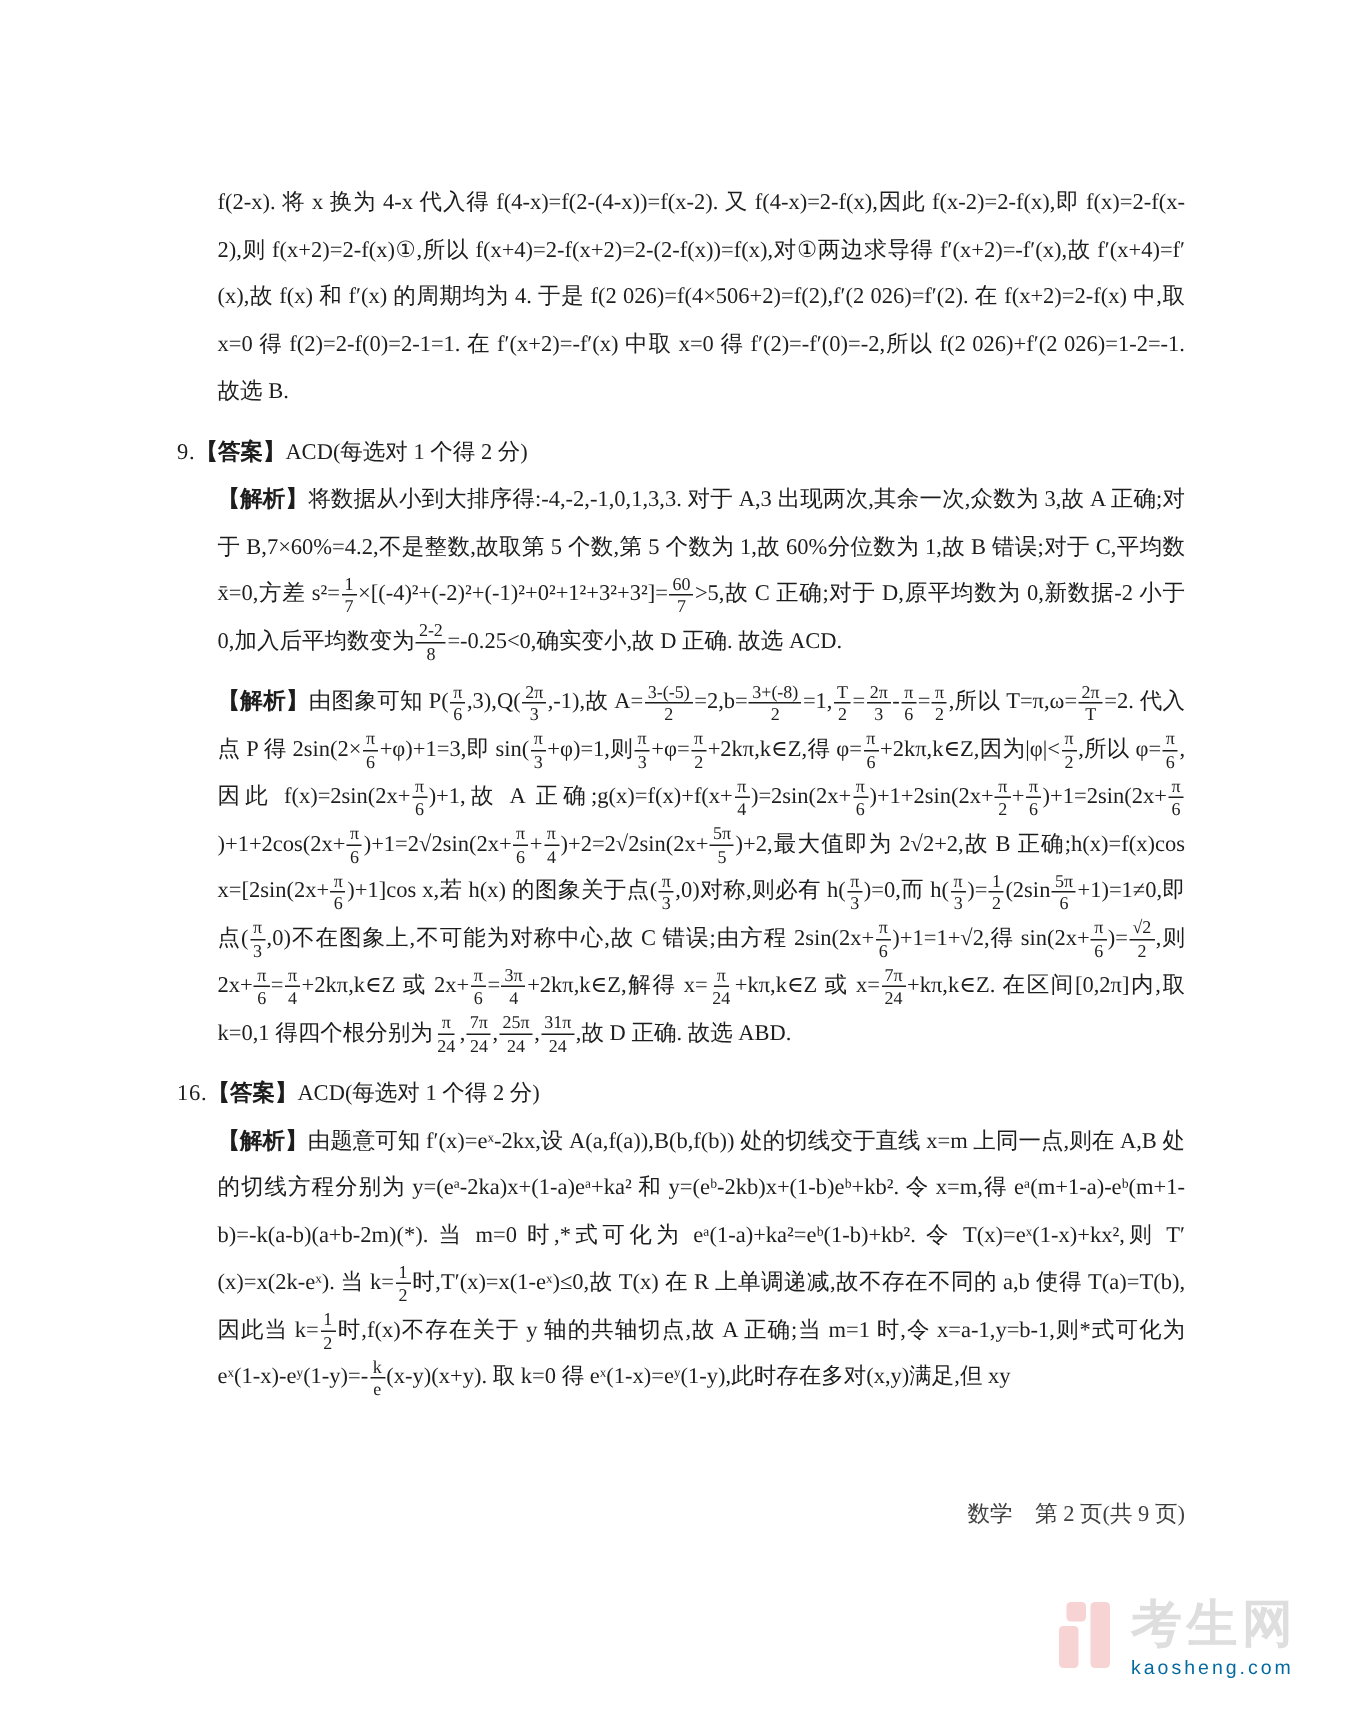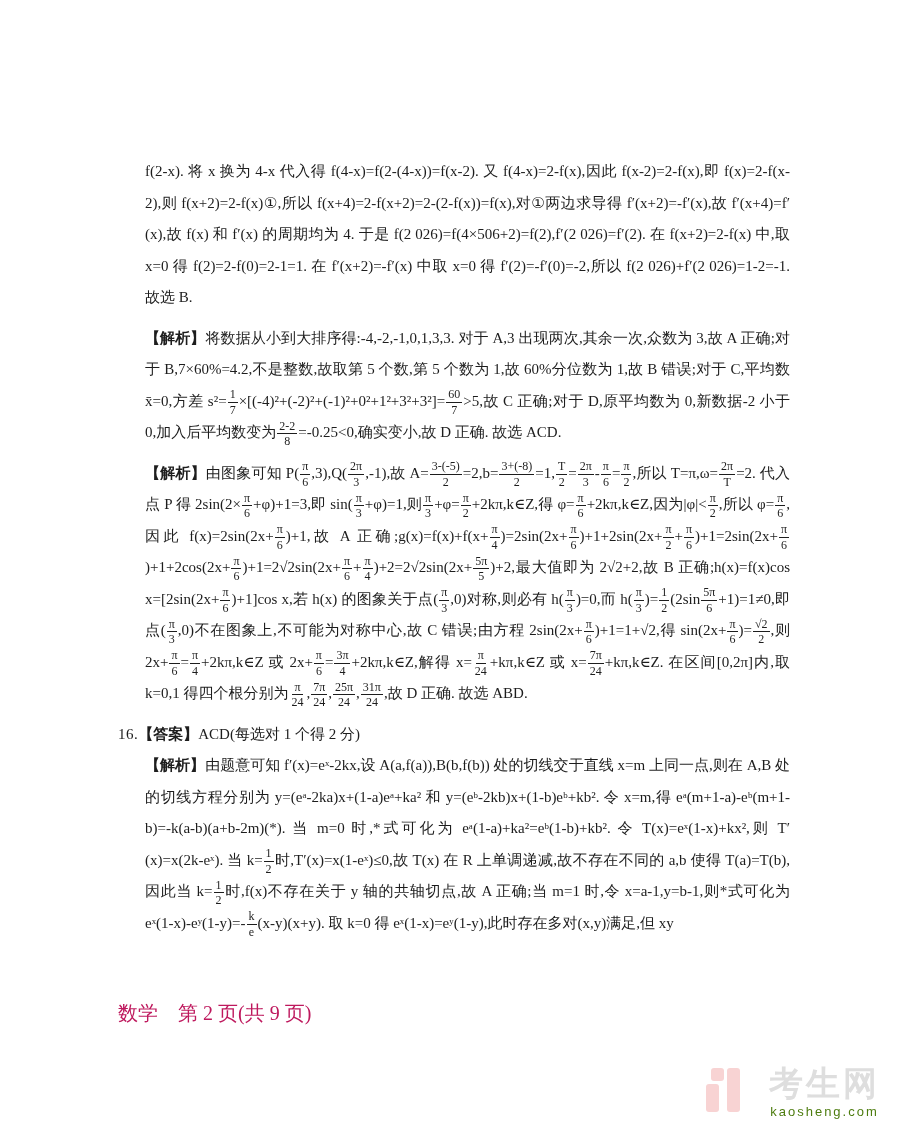--- a/index.html
+++ b/index.html
@@ -1,51 +1,52 @@
 <!DOCTYPE html>
 <html><head>
 <meta charset="utf-8">
 <style>
   html,body{margin:0;padding:0;}
   body{
     width:900px;height:1143px;background:#ffffff;position:relative;overflow:hidden;
     font-family:"Liberation Serif","DejaVu Serif","DejaVu Sans",serif;color:#1d1d1d;
   }
-  .content{position:absolute;left:118px;top:120px;width:672px;margin-top:36px;}
+  .content{position:absolute;left:118px;top:120px;width:672px;}
   .para{margin:0;text-align:justify;font-size:15px;line-height:2.1;padding-left:27px;}
   .ans-line{margin:0;font-size:15px;line-height:2.1;padding-left:27px;text-indent:-27px;text-align:left;}
   .qblock{margin-top:9px;}
   .label{font-weight:bold;}
   .qnum{letter-spacing:.5px;}
   .frac{display:inline-flex;flex-direction:column;align-items:center;vertical-align:middle;
         font-size:12px;line-height:1.2;margin:0 1px;text-indent:0;}
   .frac .fn{border-bottom:1px solid #1d1d1d;padding:0 2px;}
   .frac .fd{padding:0 2px;}
-  .footer{position:absolute;left:118px;top:1000px;width:672px;text-align:left;font-size:20px;color:#be185d;}
+  .footer{position:absolute;left:118px;top:1000px;width:672px;text-align:right;font-size:15px;color:#404040;}
   
-  .watermark{position:absolute;left:706px;top:1066px;display:flex;align-items:flex-start;gap:27px;text-align:center;}
+  .watermark{position:absolute;left:706px;top:1066px;display:flex;align-items:flex-start;gap:12px;}
   .wm-logo{position:relative;width:36px;height:50px;flex:0 0 auto;}
   .wm-logo .blk{position:absolute;background:#f8d3d3;border-radius:3px;}
   .blk-a{left:5px;top:2px;width:13px;height:13px;}
   .blk-b{left:21px;top:2px;width:13px;height:44px;}
   .blk-c{left:0;top:18px;width:13px;height:28px;}
   .wm-text{display:flex;flex-direction:column;}
   .wm-cn{font-family:"Liberation Sans","DejaVu Sans",sans-serif;font-size:34px;line-height:1.05;
          color:#dedede;letter-spacing:3px;font-weight:bold;}
-  .wm-en{font-family:"Liberation Sans","DejaVu Sans",sans-serif;font-size:13px;color:#4d7c0f;
+  .wm-en{font-family:"Liberation Sans","DejaVu Sans",sans-serif;font-size:13px;color:#0369a1;
          letter-spacing:2px;margin-top:2px;}
 </style>
 </head>
 <body>
 
 <div class="content">
 
   <p class="para">f(2-x). 将 x 换为 4-x 代入得 f(4-x)=f(2-(4-x))=f(x-2). 又 f(4-x)=2-f(x),因此 f(x-2)=2-f(x),即 f(x)=2-f(x-2),则 f(x+2)=2-f(x)①,所以 f(x+4)=2-f(x+2)=2-(2-f(x))=f(x),对①两边求导得 f′(x+2)=-f′(x),故 f′(x+4)=f′(x),故 f(x) 和 f′(x) 的周期均为 4. 于是 f(2 026)=f(4×506+2)=f(2),f′(2 026)=f′(2). 在 f(x+2)=2-f(x) 中,取 x=0 得 f(2)=2-f(0)=2-1=1. 在 f′(x+2)=-f′(x) 中取 x=0 得 f′(2)=-f′(0)=-2,所以 f(2 026)+f′(2 026)=1-2=-1. 故选 B.</p>
 
   <section class="qblock">
+    <p class="ans-line"><span class="qnum">9.</span><span class="label">【答案】</span><span>ACD(每选对 1 个得 2 分)</span></p>
     <p class="para"><span class="label">【解析】</span><span>将数据从小到大排序得:-4,-2,-1,0,1,3,3. 对于 A,3 出现两次,其余一次,众数为 3,故 A 正确;对于 B,7×60%=4.2,不是整数,故取第 5 个数,第 5 个数为 1,故 60%分位数为 1,故 B 错误;对于 C,平均数 x̄=0,方差 s²=<span class="frac">
             <span class="fn">1</span>
             <span class="fd">7</span>
           </span>×[(-4)²+(-2)²+(-1)²+0²+1²+3²+3²]=<span class="frac">
             <span class="fn">60</span>
             <span class="fd">7</span>
           </span>&gt;5,故 C 正确;对于 D,原平均数为 0,新数据-2 小于 0,加入后平均数变为<span class="frac">
             <span class="fn">2-2</span>
             <span class="fd">8</span>
           </span>=-0.25&lt;0,确实变小,故 D 正确. 故选 ACD.</span></p>

